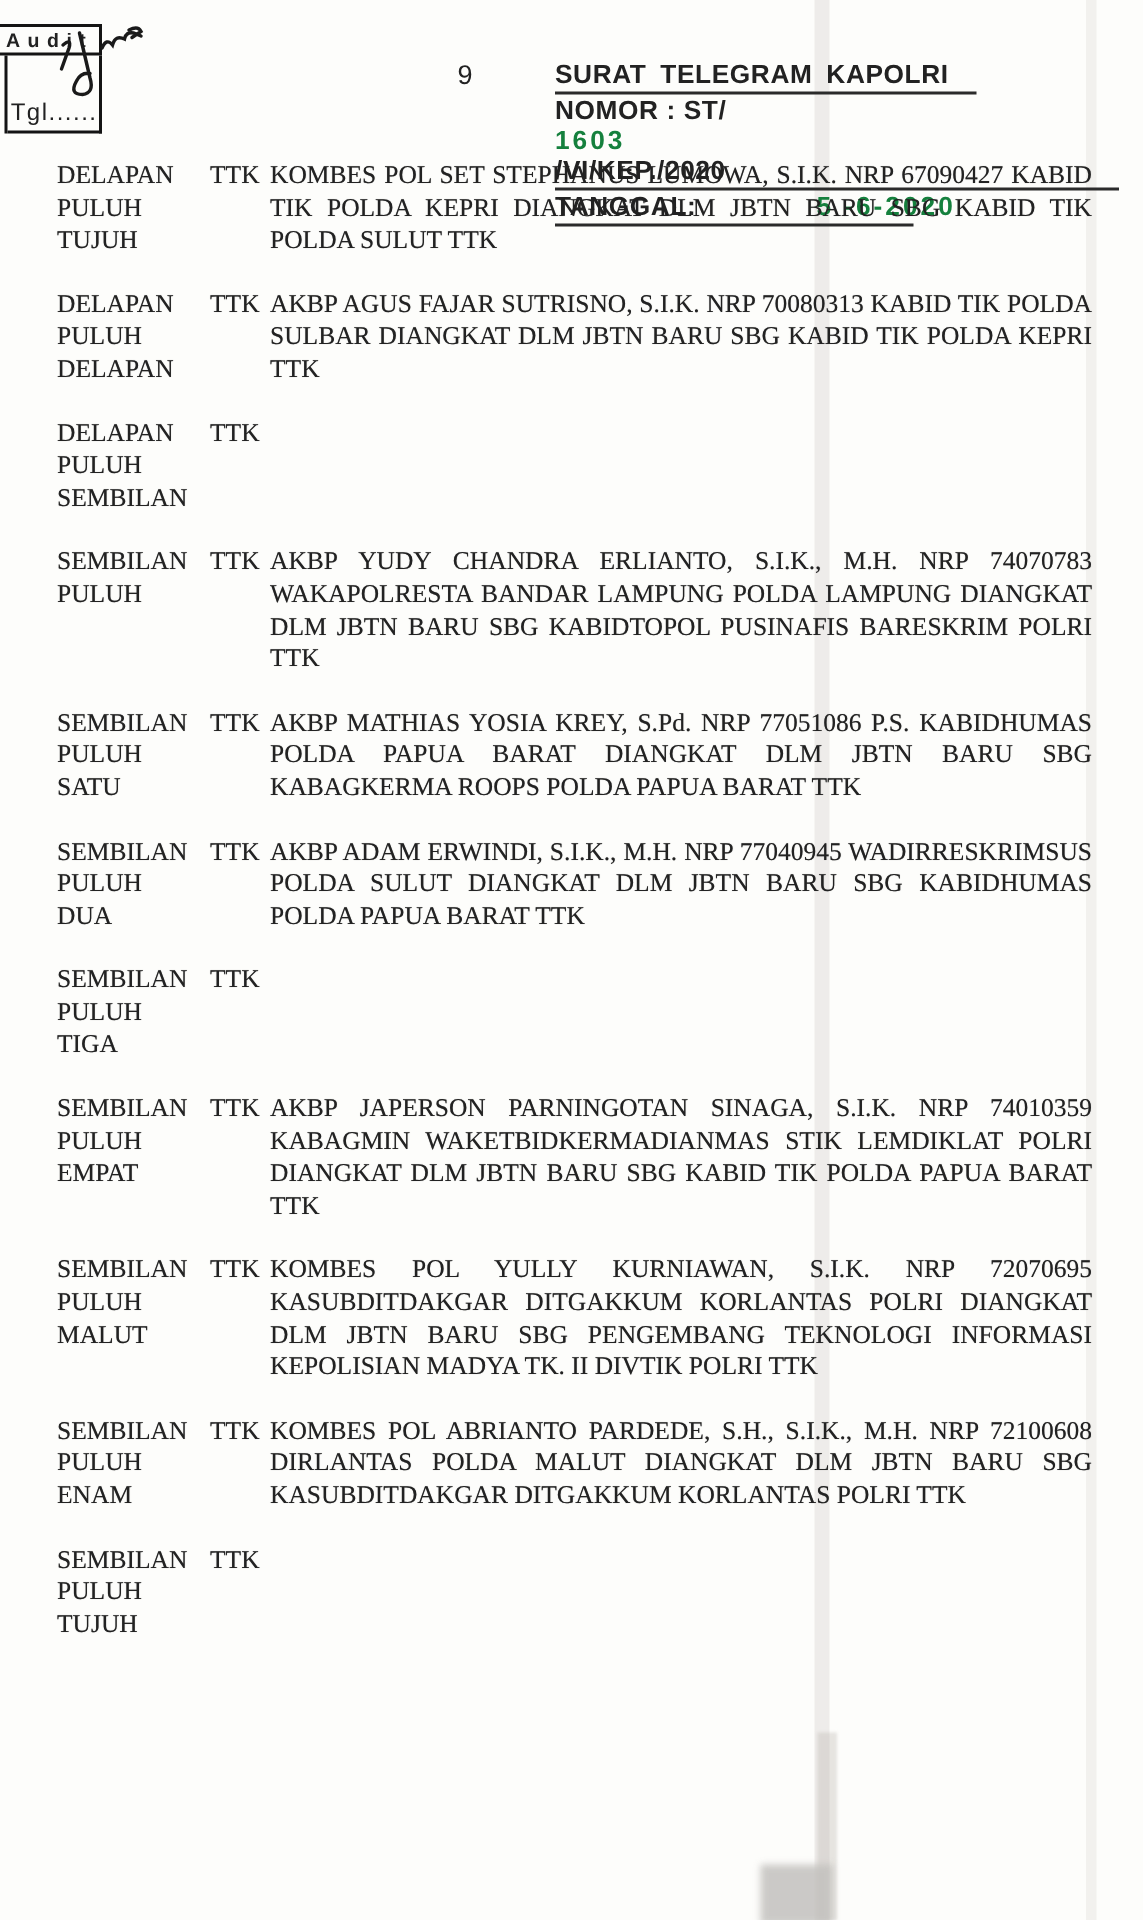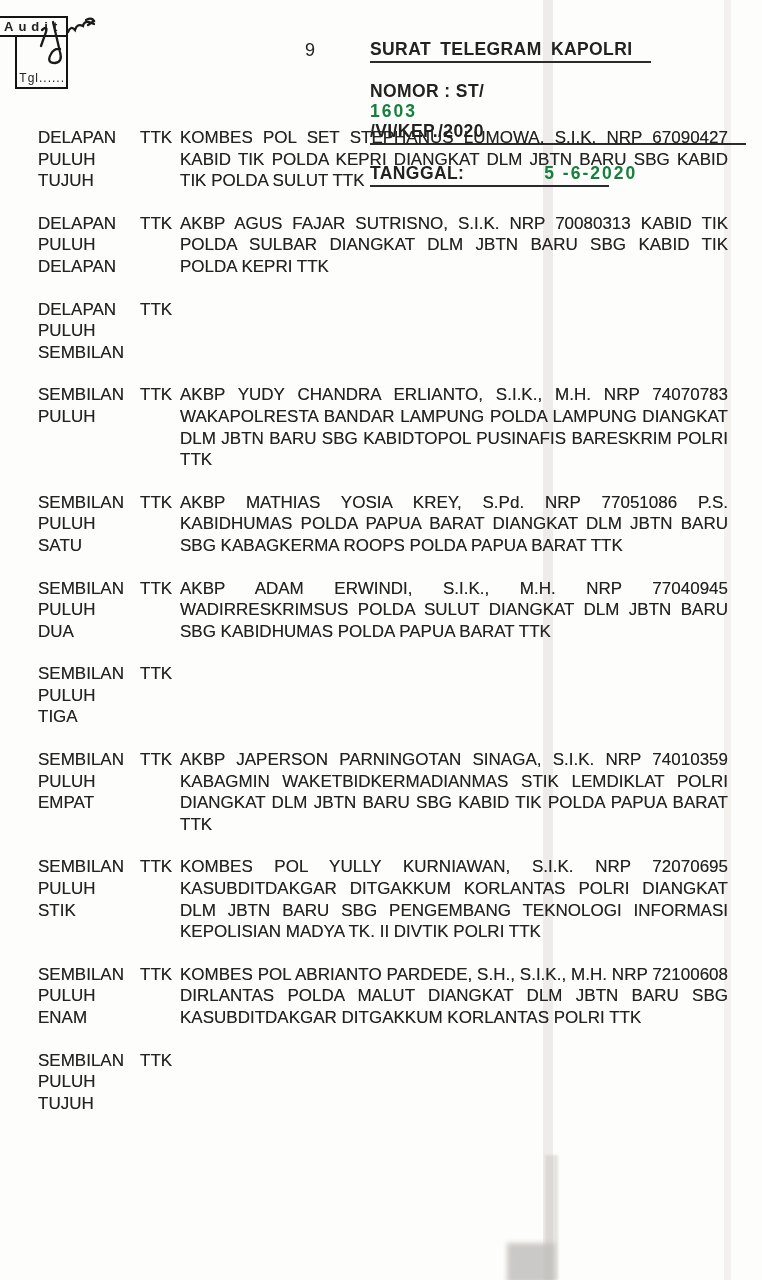--- a/index.html
+++ b/index.html
@@ -21,36 +21,36 @@
   .stamp-head{
     border:2.5px solid #141414;background:#fdfdfb;
     font-size:13px;font-weight:bold;letter-spacing:5px;
     padding:1px 2px 1px 14px;white-space:nowrap;
   }
   .stamp-body{display:flex;height:52px;border-left:2.5px solid #141414;}
   .stamp-body .cell-l{width:26px;border-right:2.5px solid #141414;}
   .stamp-body .cell-r{
     flex:1;border-right:2.5px solid #141414;border-bottom:2.5px solid #141414;
     display:flex;align-items:flex-end;
-    font-size:12px;letter-spacing:1px;padding:0 1px 2px 2px;white-space:nowrap;
+    font-size:16px;letter-spacing:1px;padding:0 1px 2px 2px;white-space:nowrap;
   }
   .signature{position:absolute;left:28px;top:14px;z-index:3;pointer-events:none;}
 
   
   .page-number{position:absolute;left:305px;top:40px;font-size:18px;}
   .header{position:absolute;left:370px;top:39px;font-size:17.5px;font-weight:bold;letter-spacing:.4px;}
-  .h-line{border-bottom:2.2px solid #2b2b2b;padding-bottom:2px;margin-bottom:18px;line-height:20px;white-space:nowrap;}
+  .h-line{border-bottom:2.2px solid #2b2b2b;padding-bottom:2px;margin-bottom:0;line-height:20px;white-space:nowrap;}
   .h-line1{width:281px;word-spacing:4px;}
   .h-line2{width:376px;display:flex;justify-content:space-between;align-items:baseline;flex-direction:column;}
   .h-line3{width:239px;display:flex;align-items:center;gap:48px;}
   .fill-in{color:#15803d;letter-spacing:2px;font-weight:bold;}
   .h-line3 .fill-in{margin-left:32px;}
 
   
-  .content{position:absolute;left:38px;top:127px;width:690px;}
+  .content{position:absolute;left:38px;top:106px;width:690px;font-family:Liberation Serif, serif;}
   .entry{display:flex;margin-bottom:21px;font-size:17px;line-height:21.6px;
          text-shadow:0 0 .5px rgba(40,40,40,.55);}
   .entry .num{width:102px;flex:none;}
   .entry .ttk{width:40px;flex:none;}
   .entry .body{flex:1;text-align:justify;text-align-last:left;}
 </style>
 </head>
 <body>
 
 <div class="streak streak-a"></div>
@@ -164,21 +164,21 @@
         <div>EMPAT</div>
       </div>
     <div class="ttk">TTK</div>
     <div class="body">AKBP JAPERSON PARNINGOTAN SINAGA, S.I.K. NRP 74010359 KABAGMIN WAKETBIDKERMADIANMAS STIK LEMDIKLAT POLRI DIANGKAT DLM JBTN BARU SBG KABID TIK POLDA PAPUA BARAT TTK</div>
   </div>
 
   <div class="entry">
     <div class="num">
         <div>SEMBILAN</div>
         <div>PULUH</div>
-        <div>STIK</div>
+        <div>MALUT</div>
       </div>
     <div class="ttk">TTK</div>
     <div class="body">KOMBES POL YULLY KURNIAWAN, S.I.K. NRP 72070695 KASUBDITDAKGAR DITGAKKUM KORLANTAS POLRI DIANGKAT DLM JBTN BARU SBG PENGEMBANG TEKNOLOGI INFORMASI KEPOLISIAN MADYA TK. II DIVTIK POLRI TTK</div>
   </div>
 
   <div class="entry">
     <div class="num">
         <div>SEMBILAN</div>
         <div>PULUH</div>
         <div>ENAM</div>

